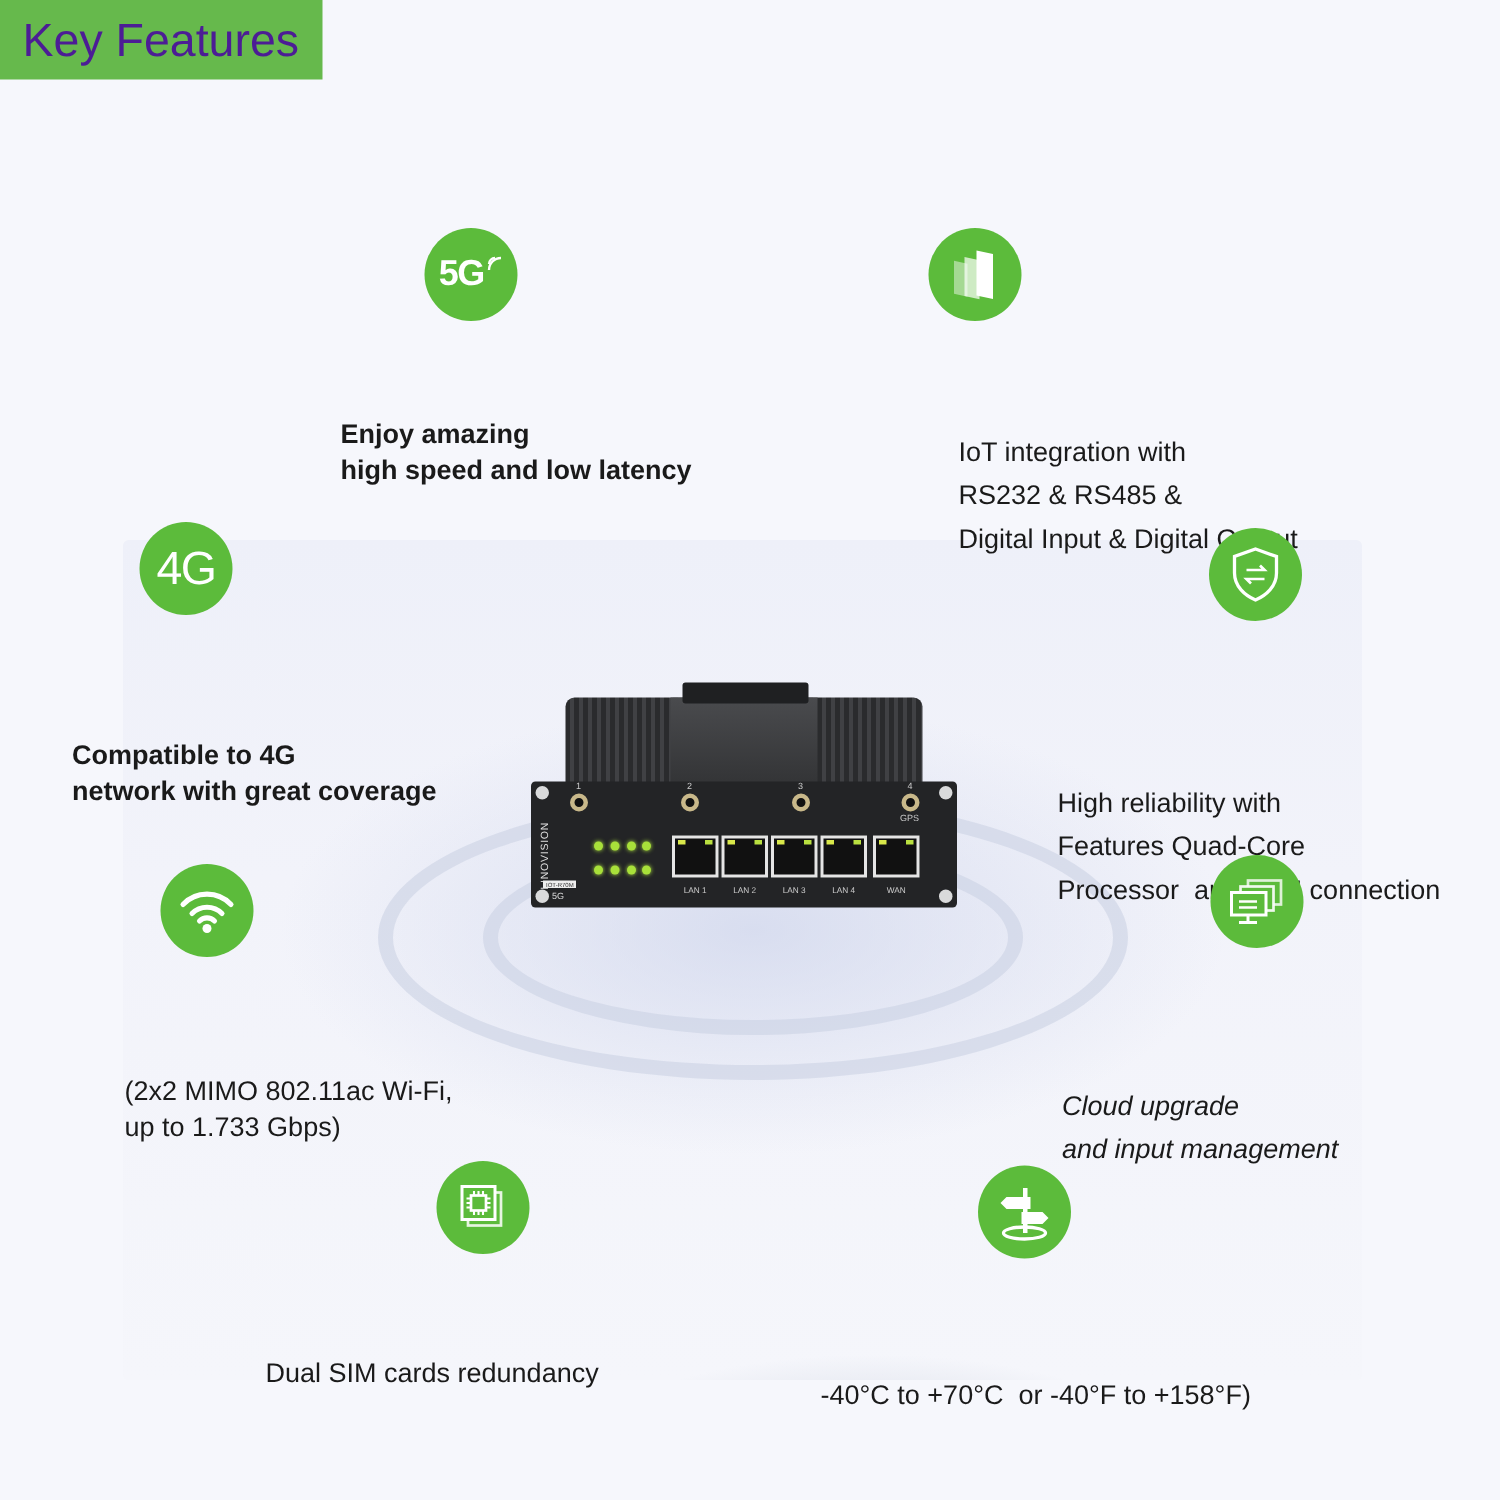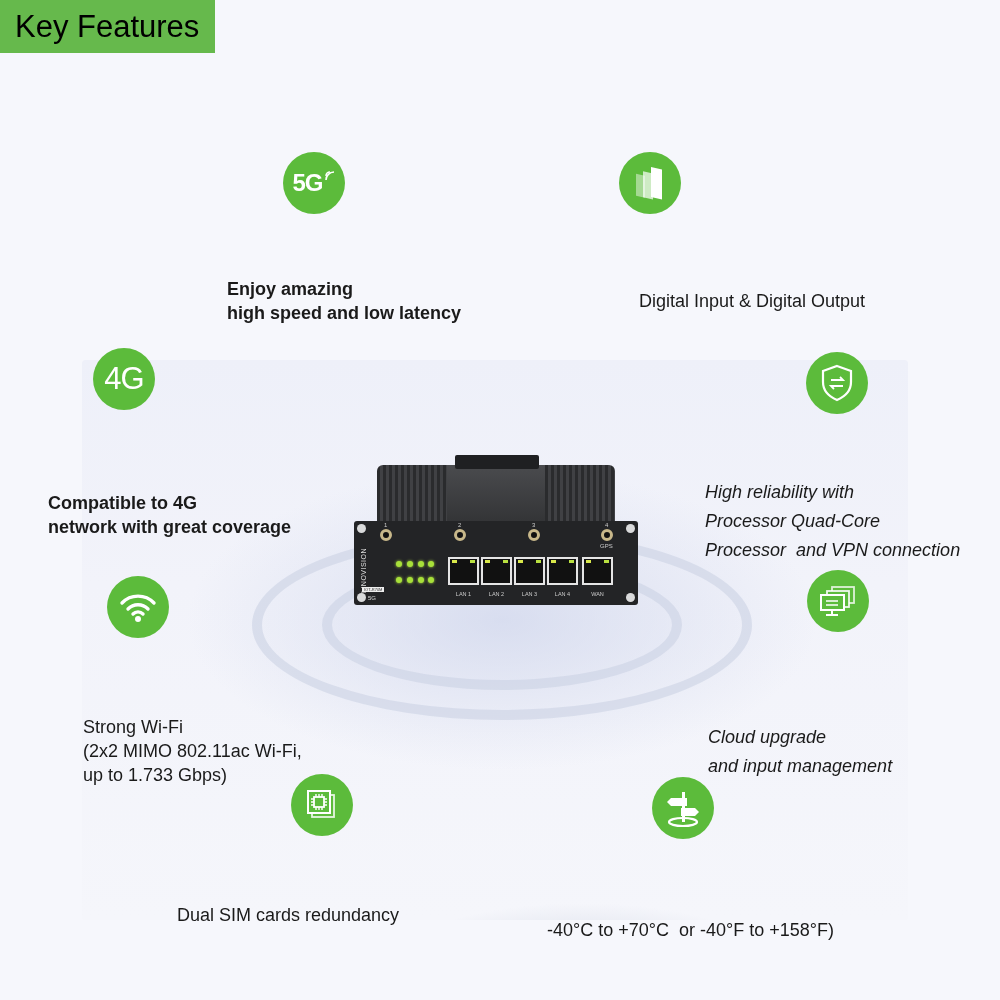--- a/index.html
+++ b/index.html
@@ -1,17 +1,17 @@
 <!DOCTYPE html>
 <html><head>
 <meta charset="utf-8">
 <style>
   html,body{margin:0;padding:0;}
   body{width:1000px;height:1000px;background:#f6f7fc;position:relative;overflow:hidden;font-family:"Liberation Sans",sans-serif;color:#1d1d1d;}
-  .title-box{position:absolute;left:0;top:0;width:215px;height:53px;background:#66b94c;color:#000000;font-size:31px;line-height:53px;padding-left:15px;box-sizing:border-box;}
+  .title-box{position:absolute;left:0;top:0;width:215px;height:53px;background:#66b94c;color:#4c1d95;font-size:31px;line-height:53px;padding-left:15px;box-sizing:border-box;}
   .bg-scene{position:absolute;left:82px;top:360px;width:826px;height:560px;
     background:
       radial-gradient(ellipse 300px 110px at 500px 620px, rgba(170,180,200,0.55), rgba(255,255,255,0) 70%),
       radial-gradient(ellipse 420px 200px at 420px 260px, rgba(205,212,235,0.7), rgba(255,255,255,0) 75%),
       linear-gradient(180deg,#eef0f9 0%,#f2f3fa 40%,#f5f6fb 100%);
     border-radius:4px;}
   .ring{position:absolute;border-radius:50%;border:10px solid rgba(200,208,225,0.55);}
   .icon{position:absolute;width:62px;height:62px;border-radius:50%;background:#5cbb3b;display:flex;align-items:center;justify-content:center;color:#fff;}
   .icon svg{display:block;}
   .feat{position:absolute;font-size:18px;line-height:24px;color:#1a1a1a;white-space:pre;}
@@ -55,51 +55,51 @@
 </div>
 
 <div class="icon" style="left:619px;top:152px;">
   <svg width="36" height="40" viewBox="0 0 36 40">
       <rect x="4" y="10" width="9" height="22" fill="rgba(255,255,255,0.45)" transform="skewY(12)"></rect>
       <rect x="11" y="6" width="10" height="26" fill="rgba(255,255,255,0.7)" transform="skewY(12)"></rect>
       <rect x="19" y="0" width="11" height="30" fill="#fff" transform="skewY(12)"></rect>
     </svg>
 </div>
 <div class="feat" style="left:639px;top:229px;line-height:29px;">
-  <span>Digital Input &amp; Digital Output</span>
+  <span>IoT integration with</span><span>RS232 &amp; RS485 &amp;</span><span>Digital Input &amp; Digital Output</span>
 </div>
 
 <div class="icon" style="left:93px;top:348px;">
   <span style="font-weight:normal;font-size:31px;letter-spacing:-1px;">4G</span>
 </div>
 <div class="feat" style="left:48px;top:443px;font-weight:bold;">
   <span>Compatible to 4G</span><span>network with great coverage</span>
 </div>
 
 <div class="icon" style="left:806px;top:352px;">
   <svg width="34" height="38" viewBox="0 0 34 38">
       <path d="M17 2 L31 7 V18 C31 27 24 33 17 36 C10 33 3 27 3 18 V7 Z" fill="none" stroke="#fff" stroke-width="2.2"></path>
       <path d="M11 16 H23 L20 13" fill="none" stroke="#fff" stroke-width="1.8"></path>
       <path d="M23 22 H11 L14 25" fill="none" stroke="#fff" stroke-width="1.8"></path>
     </svg>
 </div>
-<div class="feat" style="left:705px;top:420px;line-height:29px;font-style:italic;">
-  <span>High reliability with</span><span>Processor Quad-Core</span><span>Processor  and VPN connection</span>
+<div class="feat" style="left:705px;top:463px;line-height:29px;">
+  <span>High reliability with</span><span>Features Quad-Core</span><span>Processor  and VPN connection</span>
 </div>
 
 <div class="icon" style="left:107px;top:576px;">
   <svg width="38" height="32" viewBox="0 0 38 32">
       <path d="M3 12 A22 22 0 0 1 35 12" fill="none" stroke="#fff" stroke-width="3.4" stroke-linecap="round"></path>
       <path d="M9 18 A14 14 0 0 1 29 18" fill="none" stroke="#fff" stroke-width="3.4" stroke-linecap="round"></path>
       <path d="M14 23 A7 7 0 0 1 24 23" fill="none" stroke="#fff" stroke-width="3.4" stroke-linecap="round"></path>
       <circle cx="19" cy="28" r="3" fill="#fff"></circle>
     </svg>
 </div>
 <div class="feat" style="left:83px;top:667px;">
-  <span>Strong Wi-Fi</span><span>(2x2 MIMO 802.11ac Wi-Fi,</span><span>up to 1.733 Gbps)</span>
+  <span>(2x2 MIMO 802.11ac Wi-Fi,</span><span>up to 1.733 Gbps)</span>
 </div>
 
 <div class="icon" style="left:807px;top:570px;">
   <svg width="40" height="36" viewBox="0 0 40 36">
       <rect x="14" y="4" width="22" height="16" fill="none" stroke="rgba(255,255,255,0.8)" stroke-width="1.8"></rect>
       <rect x="9" y="8" width="22" height="16" fill="#5cbb3b" stroke="rgba(255,255,255,0.9)" stroke-width="1.8"></rect>
       <rect x="3" y="12" width="23" height="15" fill="#5cbb3b" stroke="#fff" stroke-width="2"></rect>
       <path d="M8 18 H20 M8 22 H20" stroke="#fff" stroke-width="1.6"></path>
       <path d="M14 27 V31 M8 32 H20" stroke="#fff" stroke-width="2"></path>
     </svg>

